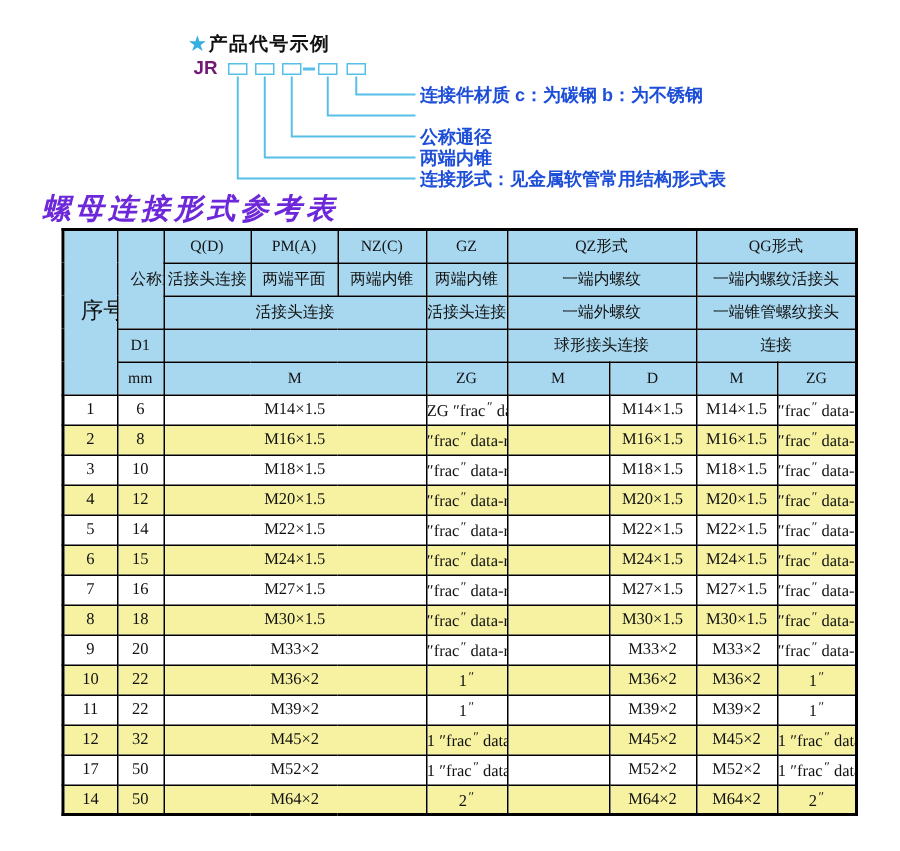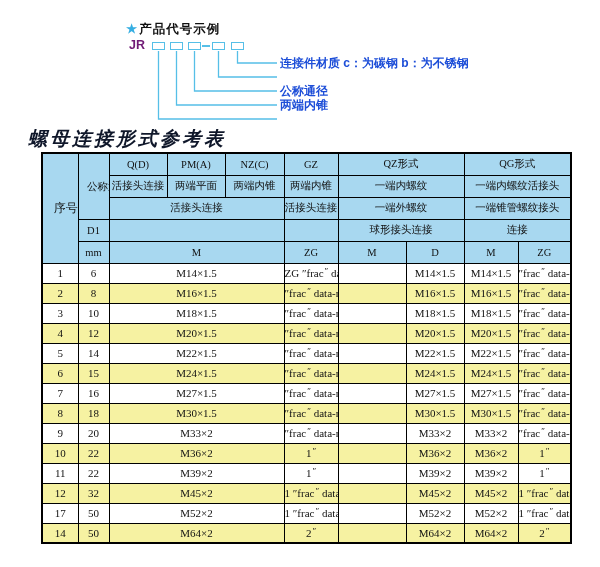--- a/index.html
+++ b/index.html
@@ -23,35 +23,35 @@
     font-family:"Liberation Sans",sans-serif;color:#701a75;}
   .code-box{position:absolute;top:42px;width:13px;height:8px;border:1.5px solid var(--line-cyan);background:#fff;}
   .code-dash{position:absolute;top:45px;left:190px;width:8px;height:2px;background:var(--line-cyan);}
   .conn-svg{position:absolute;left:0;top:0;width:600px;height:152px;}
   .conn{stroke:var(--line-cyan);stroke-width:1.3;fill:none;}
   .diagram-label{position:absolute;left:268px;height:14px;line-height:14px;font-size:12px;
     font-weight:bold;font-family:"Liberation Sans",sans-serif;white-space:nowrap;color:#1d4ed8;}
 
   
   .table-title{position:absolute;left:28px;top:126px;font-size:19px;font-weight:bold;
-    font-style:italic;letter-spacing:3px;font-family:"DejaVu Serif",serif;color:#0f172a;}
+    font-style:italic;letter-spacing:3px;font-family:"DejaVu Serif",serif;color:#6d28d9;}
 
   
   table{position:absolute;left:41px;top:152px;width:529px;border-collapse:collapse;
     border:2px solid #000;table-layout:fixed;}
   th,td{border:1px solid #000;text-align:center;vertical-align:middle;
     font-weight:normal;overflow:hidden;white-space:nowrap;}
   thead tr{height:22px;}
   thead th{background:var(--header-blue);font-size:10.5px;}
   tbody tr{height:20px;}
   tbody td{background:#fff;font-size:11px;}
   tbody tr.alt td{background:var(--row-yellow);}
   tbody td.always-white{background:#fff;}
   .vtext{width:13px;margin:0 auto;word-break:break-all;}
-  .vtext.two{font-size:12px;line-height:36px;}
+  .vtext.two{font-size:15px;line-height:36px;}
   .vtext.four{font-size:10.5px;line-height:15.5px;}
   .inch{font-size:9px;vertical-align:0.35em;margin-left:1px;}
 </style>
 </head>
 <body>
 
 <div class="page">
 
   <div class="diagram">
     <svg class="conn-svg" viewBox="0 0 600 152">
@@ -67,20 +67,21 @@
     <div class="code-prefix">JR</div>
     <span class="code-box" style="left:140px"></span>
     <span class="code-box" style="left:158px"></span>
     <span class="code-box" style="left:176px"></span>
     <span class="code-dash"></span>
     <span class="code-box" style="left:200px"></span>
     <span class="code-box" style="left:219px"></span>
     <div class="diagram-label" style="top:56px">连接件材质  c：为碳钢  b：为不锈钢</div>
     <div class="diagram-label" style="top:84px">公称通径</div>
     <div class="diagram-label" style="top:98px">两端内锥</div>
+    <div class="diagram-label" style="top:112px">连接形式：见金属软管常用结构形式表</div>
   </div>
 
   <div class="table-title">螺母连接形式参考表</div>
 
   <table>
     <colgroup>
       <col style="width:36px">
         <col style="width:31px">
       <col style="width:58px">
         <col style="width:58px">

